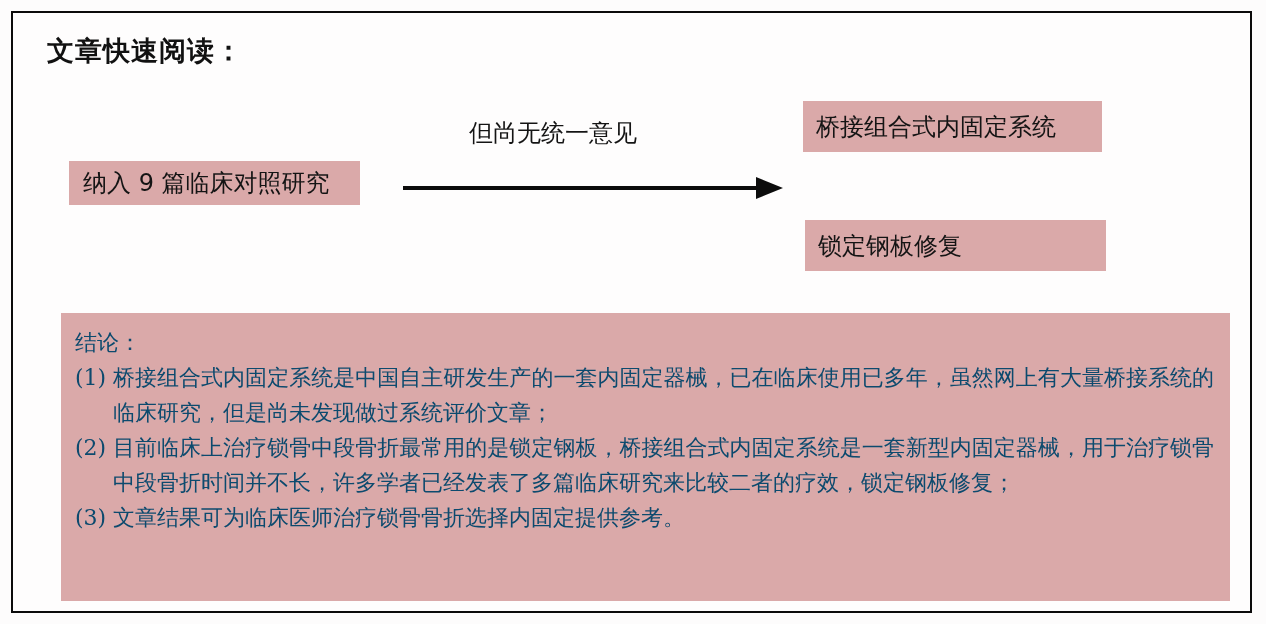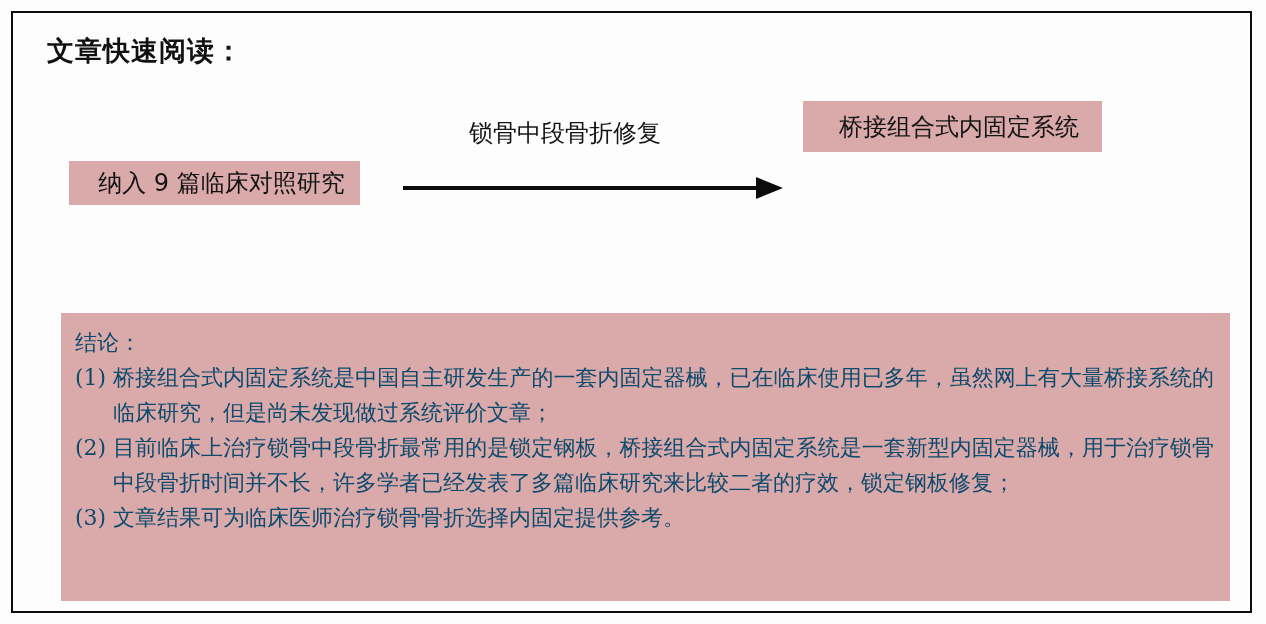--- a/index.html
+++ b/index.html
@@ -50,21 +50,20 @@
 
   
   .pink-box {
     position: absolute;
     background: #daa9a9;
     color: #141414;
     display: flex;
     align-items: center;
     white-space: nowrap;
     font-family: "DejaVu Sans", "Liberation Sans", sans-serif;
-    justify-content: center;
   }
 
   #box-included {
     left: 56px;
     top: 148px;
     width: 291px;
     height: 44px;
     padding-left: 14px;
     font-size: 24px;
     box-sizing: border-box;
@@ -148,31 +147,34 @@
 
 <div id="slide">
   <div id="frame">
 
     <div id="title">文章快速阅读：</div>
 
     <div class="pink-box" id="box-included">
       <span>纳入 9 篇临床对照研究</span>
     </div>
 
-    <div id="arrow-label">锁骨中段骨折修复</div>
+    <div id="arrow-label">但尚无统一意见</div>
 
     <svg id="arrow" viewBox="0 0 380 34" xmlns="http://www.w3.org/2000/svg">
       <line x1="0" y1="17" x2="358" y2="17" stroke="#0c0c0c" stroke-width="4"></line>
       <polygon points="353,6 380,17 353,28" fill="#0c0c0c"></polygon>
     </svg>
 
     <div class="pink-box" id="box-bridge">
       <span>桥接组合式内固定系统</span>
     </div>
 
+    <div class="pink-box" id="box-plate">
+      <span>锁定钢板修复</span>
+    </div>
 
     <div id="conclusion">
       <div id="conclusion-heading">结论：</div>
 
       <div class="conc-item">
         <span class="conc-marker">(1)</span>
         <span class="conc-text">桥接组合式内固定系统是中国自主研发生产的一套内固定器械，已在临床使用已多年，虽然网上有大量桥接系统的临床研究，但是尚未发现做过系统评价文章；</span>
       </div>
 
       <div class="conc-item">

